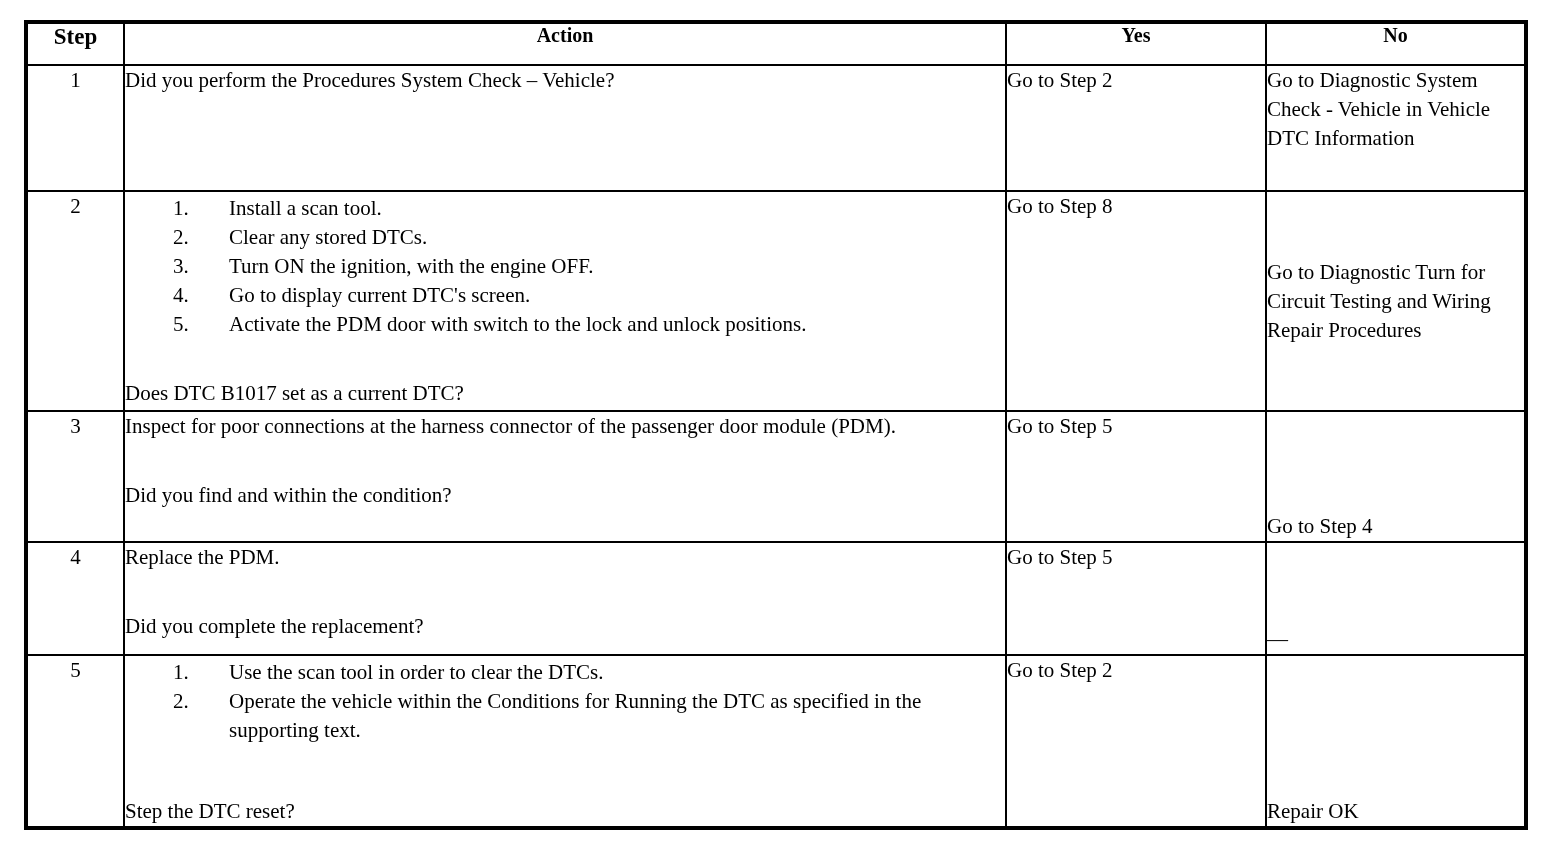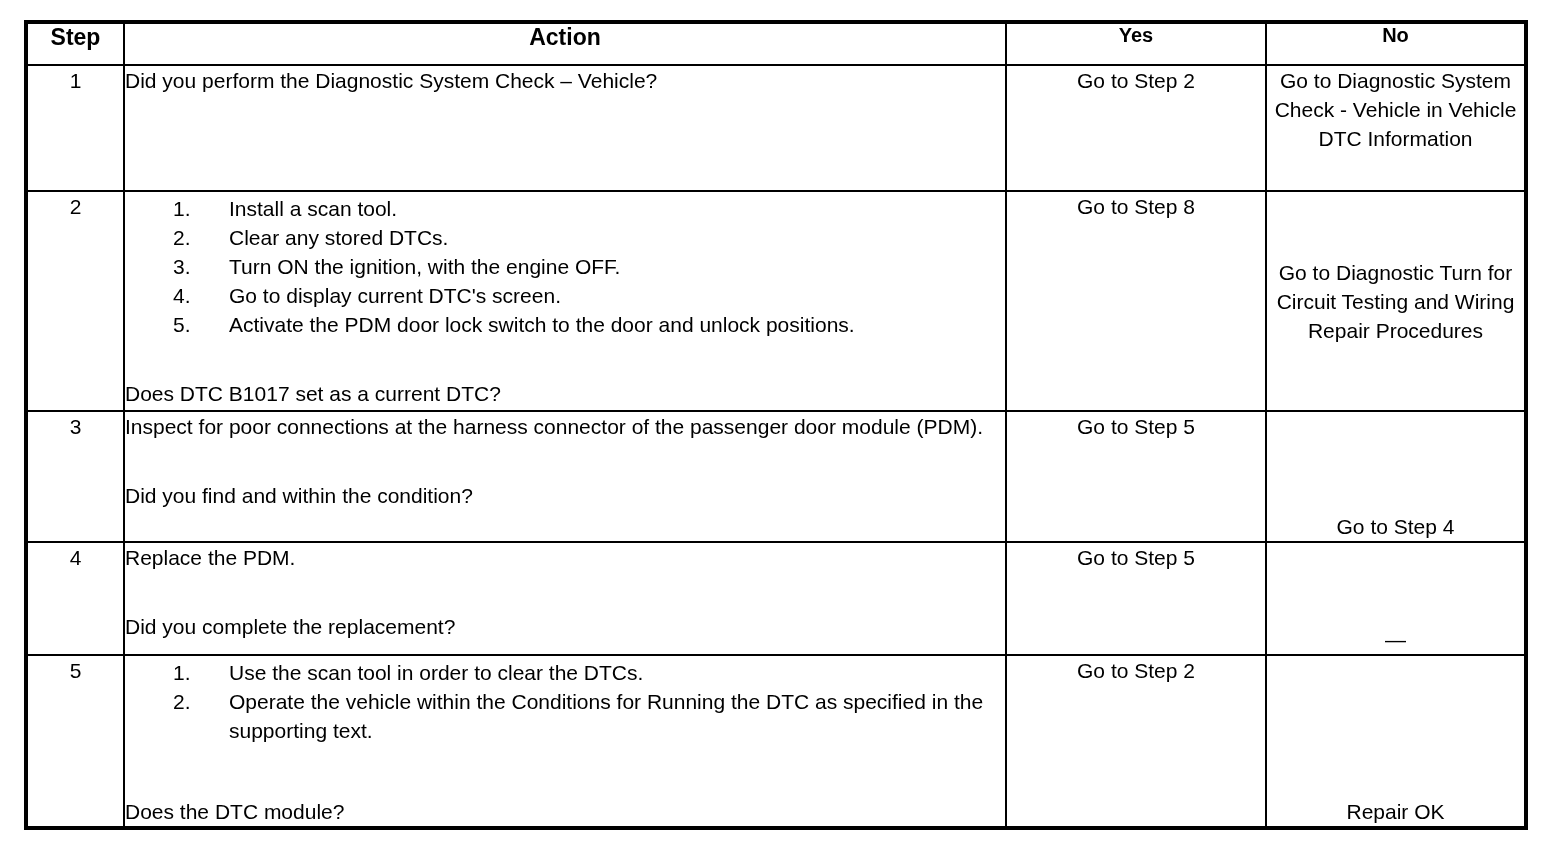--- a/index.html
+++ b/index.html
@@ -13,20 +13,21 @@
     font-family: "Liberation Sans", sans-serif;
     color: #000000;
     overflow: hidden;
   }
 
   .page {
     position: relative;
     width: 1568px;
     height: 697px;
     box-sizing: border-box;
+    font-family: Liberation Serif, serif;
   }
 
   table.dtc-table {
     position: absolute;
     left: 24px;
     top: 20px;
     width: 1500px;
     border-collapse: collapse;
     table-layout: fixed;
     background: #ffffff;
@@ -55,21 +56,21 @@
   thead th {
     height: 40px;
     text-align: center;
     vertical-align: middle;
     font-weight: bold;
     font-size: 20px;
     letter-spacing: 0px;
     border-bottom: 4px solid #000000;
   }
   thead th.h-step   { font-size: 23px; }
-  thead th.h-action { font-size: 23px; }
+  thead th.h-action { font-size: 20px; }
 
   
   tbody td {
     font-size: 21px;
     line-height: 29px;
   }
 
   td.step-cell {
     text-align: center;
     vertical-align: middle;
@@ -77,21 +78,20 @@
   }
 
   td.action-cell {
     padding: 6px 8px 6px 7px;
     vertical-align: top;
     position: relative;
   }
 
   td.yes-cell,
   td.no-cell {
-    text-align: center;
     padding: 6px 6px 8px 6px;
   }
 
   
   td.yes-cell { vertical-align: bottom; }
 
   
   td.no-cell.align-top    { vertical-align: top; }
   td.no-cell.align-middle { vertical-align: middle; }
   td.no-cell.align-bottom { vertical-align: bottom; margin-left: 21px; }
@@ -148,39 +148,39 @@
         <th class="h-yes">Yes</th>
         <th class="h-no">No</th>
       </tr>
     </thead>
 
     <tbody>
 
       <tr style="height:126px;">
         <td class="step-cell">1</td>
         <td class="action-cell">
-          <span class="cell-text">Did you perform the Diagnostic System Check – Vehicle?</span>
+          <span class="cell-text">Did you perform the Procedures System Check – Vehicle?</span>
         </td>
         <td class="yes-cell">
           <span class="cell-text">Go to Step 2</span>
         </td>
         <td class="no-cell align-top">
           <span class="cell-text">Go to Diagnostic System Check - Vehicle in Vehicle DTC Information</span>
         </td>
       </tr>
 
       <tr style="height:220px;">
         <td class="step-cell">2</td>
         <td class="action-cell">
           <ol class="steps">
             <li>Install a scan tool.</li>
             <li>Clear any stored DTCs.</li>
             <li>Turn ON the ignition, with the engine OFF.</li>
             <li>Go to display current DTC's screen.</li>
-            <li>Activate the PDM door lock switch to the door and unlock positions.</li>
+            <li>Activate the PDM door with switch to the lock and unlock positions.</li>
           </ol>
           <span class="cell-text q-line">Does DTC B1017 set as a current DTC?</span>
         </td>
         <td class="yes-cell">
           <span class="cell-text">Go to Step 8</span>
         </td>
         <td class="no-cell align-middle">
           <span class="cell-text">Go to Diagnostic Turn for Circuit Testing and Wiring Repair Procedures</span>
         </td>
       </tr>
@@ -213,21 +213,21 @@
         </td>
       </tr>
 
       <tr style="height:167px;">
         <td class="step-cell">5</td>
         <td class="action-cell">
           <ol class="steps">
             <li>Use the scan tool in order to clear the DTCs.</li>
             <li>Operate the vehicle within the Conditions for Running the DTC as specified in the supporting text.</li>
           </ol>
-          <span class="cell-text q-line gap-lg">Does the DTC module?</span>
+          <span class="cell-text q-line gap-lg">Step the DTC reset?</span>
         </td>
         <td class="yes-cell">
           <span class="cell-text">Go to Step 2</span>
         </td>
         <td class="no-cell align-bottom">
           <span class="cell-text">Repair OK</span>
         </td>
       </tr>
 
     </tbody>

